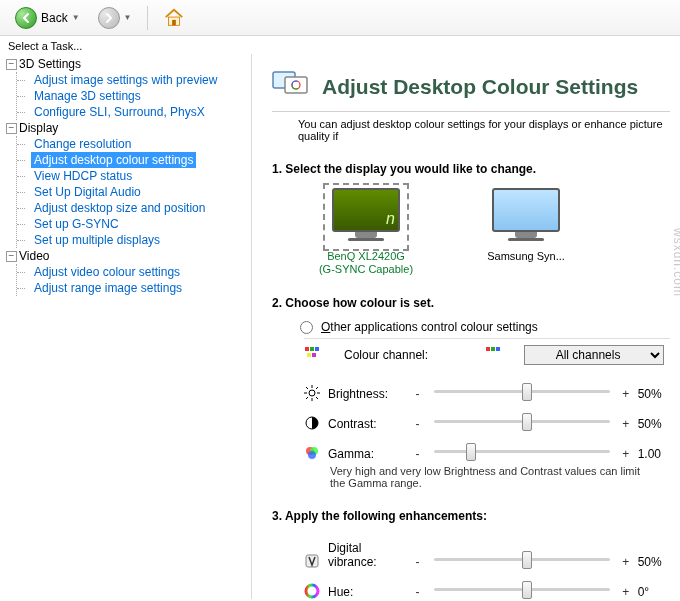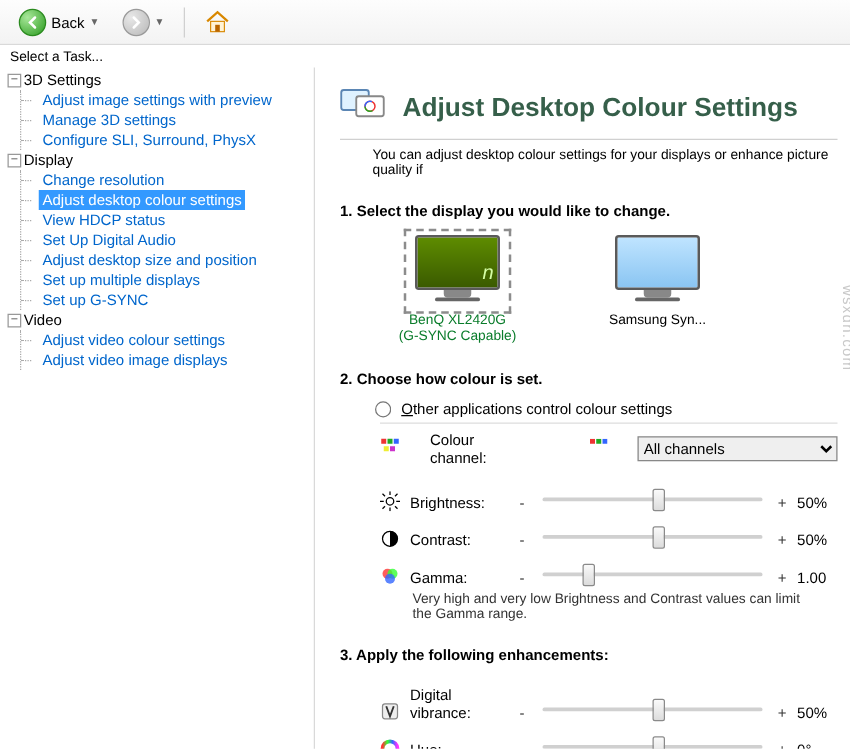--- a/index.html
+++ b/index.html
@@ -66,21 +66,21 @@
   .row .ico { width: 18px; display: inline-flex; justify-content: center; }
   .row .lbl { width: 96px; }
   .row .minus, .row .plus { width: 10px; text-align: center; color: #333; }
   .slider { flex: 0 0 184px; position: relative; height: 20px; }
   .track { position: absolute; left: 4px; right: 4px; top: 9px; height: 3px; background: #d0d0d0; border-radius: 2px; }
   .thumb { position: absolute; top: 2px; width: 10px; height: 18px; background: linear-gradient(#fafafa,#dcdcdc); border: 1px solid #8a8a8a; border-radius: 2px; }
   .val { width: 40px; }
   .note { font-size: 11px; color: #333; margin: 4px 0 10px 26px; max-width: 320px; }
 
   .select-wrap { display: inline-block; }
-  select { width: 160px; height: 20px; border: 1px solid #888; font-size: 12px; }
+  select { width: 140px; height: 20px; border: 1px solid #888; font-size: 12px; text-align: center; }
 
   .watermark { position: absolute; right: 6px; top: 50%; transform: translateY(-50%) rotate(0); color: #c9c9c9; font-size: 12px; letter-spacing: 1px; writing-mode: sideways-lr; }
   
   .watermark { writing-mode: initial; transform: rotate(90deg); transform-origin: right center; right: 2px; top: 290px; }
 
   .colour-label-row { display:flex; align-items:center; gap:24px; margin-bottom:6px; }
 </style>
 </head>
 <body>
 
@@ -151,39 +151,39 @@
         <div class="leaf">
             <span class="tree-item">View HDCP status</span>
           </div>
         <div class="leaf">
             <span class="tree-item">Set Up Digital Audio</span>
           </div>
         <div class="leaf">
             <span class="tree-item">Adjust desktop size and position</span>
           </div>
         <div class="leaf">
+            <span class="tree-item">Set up G-SYNC</span>
+          </div>
+        <div class="leaf">
             <span class="tree-item">Set up multiple displays</span>
-          </div>
-        <div class="leaf">
-            <span class="tree-item">Set up G-SYNC</span>
           </div>
       </div>
     </div>
 
     <div class="tree-group">
       <div class="tree-label">
         <span class="plusminus">−</span>
         <span>Video</span>
       </div>
       <div class="tree-children">
         <div class="leaf">
             <span class="tree-item">Adjust video colour settings</span>
           </div>
         <div class="leaf">
-            <span class="tree-item">Adjust video image displays</span>
+            <span class="tree-item">Adjust range image settings</span>
           </div>
       </div>
     </div>
 
   </div>
 
   <div class="content">
     <div class="title-row">
       <span>
         <svg width="40" height="34" viewBox="0 0 40 34">

